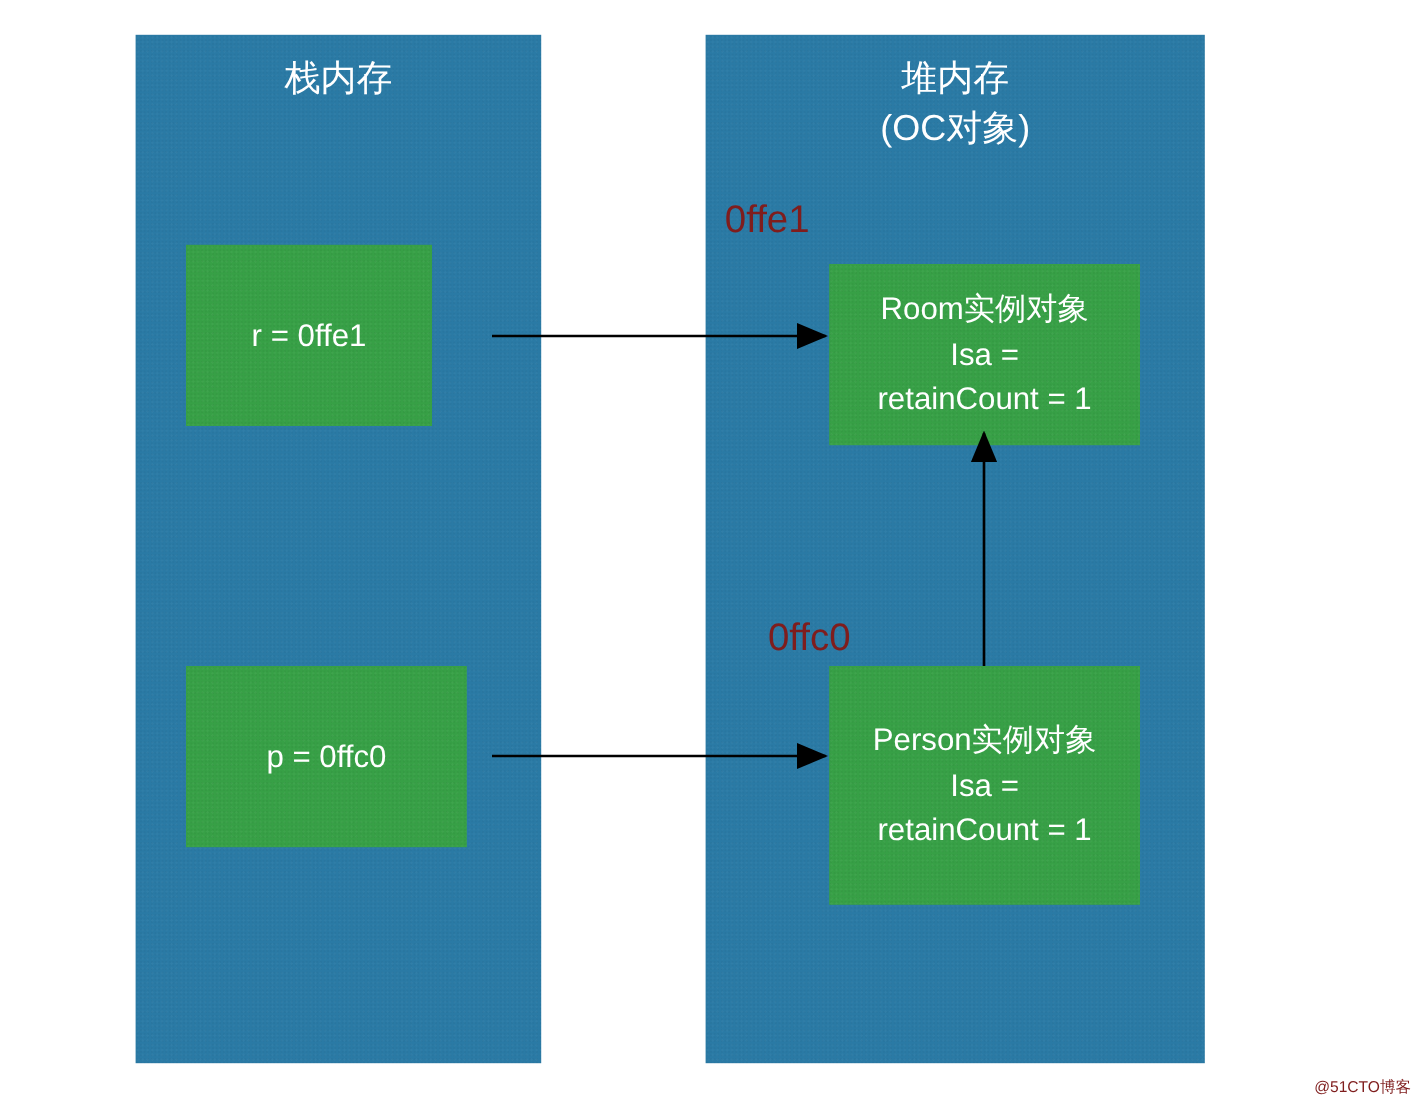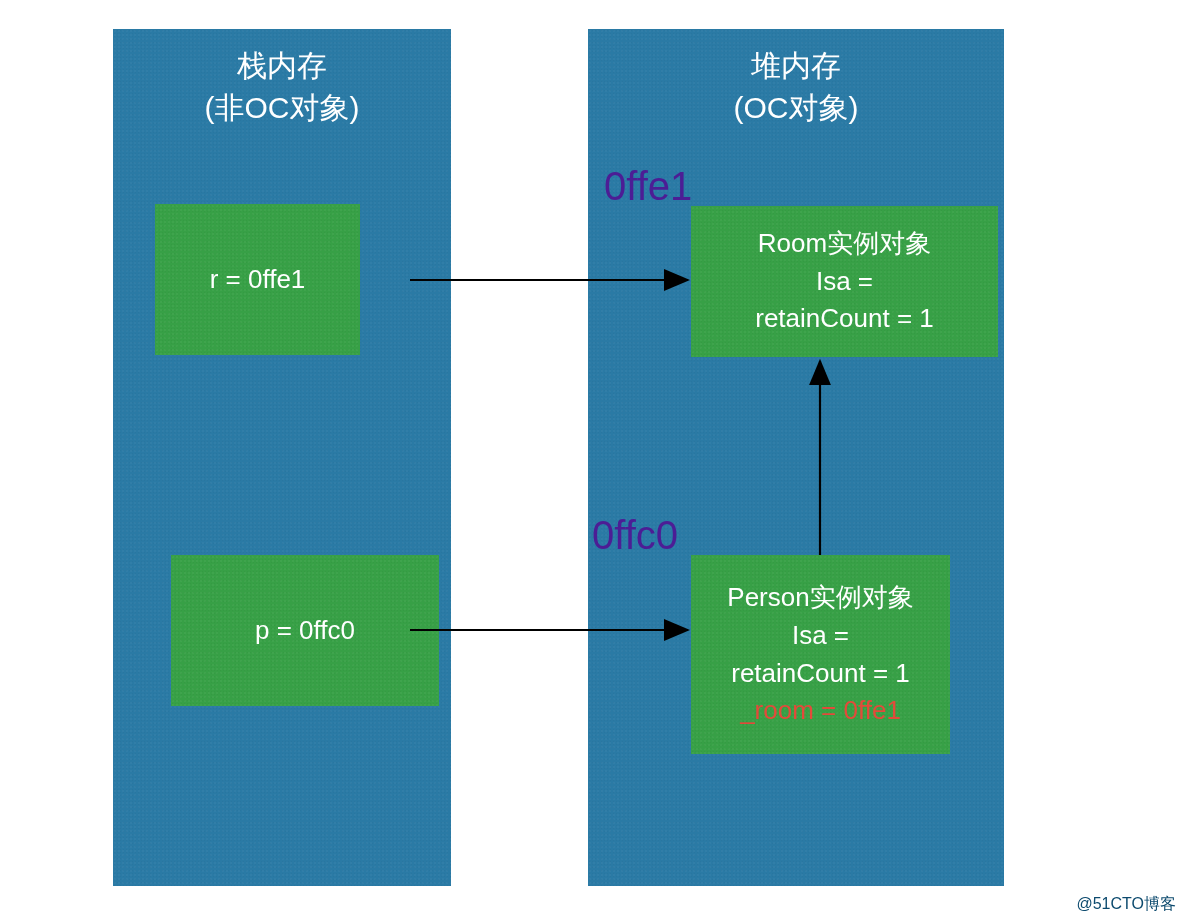--- a/index.html
+++ b/index.html
@@ -38,79 +38,77 @@
     font-weight: 300;
     text-align: center;
     display: flex;
     flex-direction: column;
     justify-content: center;
     align-items: center;
     line-height: 1.45;
   }
   .addr-label {
     position: absolute;
-    color: #4c1d95;
-    font-size: 40px;
+    color: #7f1d1d;
+    font-size: 32px;
     font-weight: 400;
   }
   .red { color: #e34a3a; }
   .watermark {
     position: absolute;
     right: 8px;
     bottom: 4px;
-    color: #0c4a6e;
-    font-size: 16px;
+    color: #7f1d1d;
+    font-size: 13px;
   }
   svg.arrows {
     position: absolute;
     left: 0; top: 0;
     width: 1184px;
     height: 919px;
     pointer-events: none;
   }
 </style>
 </head>
 <body>
 
 <div class="panel" style="left:113px; top:29px; width:338px; height:857px;">
   <div class="panel-title">
     <span>栈内存</span><br>
-    <span>(非OC对象)</span>
   </div>
 </div>
 
 <div class="panel" style="left:588px; top:29px; width:416px; height:857px;">
   <div class="panel-title">
     <span>堆内存</span><br>
     <span>(OC对象)</span>
   </div>
 </div>
 
 <div class="gbox" style="left:155px; top:204px; width:205px; height:151px;">
   <span>r = 0ffe1</span>
 </div>
 
-<div class="gbox" style="left:155px; top:555px; width:268px; height:151px;margin-left:16px;">
+<div class="gbox" style="left:155px; top:555px; width:234px; height:151px;">
   <span>p = 0ffc0</span>
 </div>
 
 <div class="addr-label" style="left:604px; top:164px;">0ffe1</div>
-<div class="addr-label" style="left:592px; top:513px;">0ffc0</div>
+<div class="addr-label" style="left:640px; top:513px;">0ffc0</div>
 
-<div class="gbox" style="left:691px; top:206px; width:307px; height:151px;">
+<div class="gbox" style="left:691px; top:220px; width:259px; height:151px;">
   <span>Room实例对象</span>
   <span>Isa =</span>
   <span>retainCount = 1</span>
 </div>
 
 <div class="gbox" style="left:691px; top:555px; width:259px; height:199px;">
   <span>Person实例对象</span>
   <span>Isa =</span>
   <span>retainCount = 1</span>
-  <span class="red">_room = 0ffe1</span>
 </div>
 
 <svg class="arrows">
   <defs>
     <marker id="arrowhead" markerWidth="12" markerHeight="10" refX="11" refY="5" orient="auto">
       <path d="M0,0 L12,5 L0,10 Z" fill="#000"></path>
     </marker>
   </defs>
 
   <line x1="410" y1="280" x2="688" y2="280" stroke="#000" stroke-width="2.2" marker-end="url(#arrowhead)"></line>

